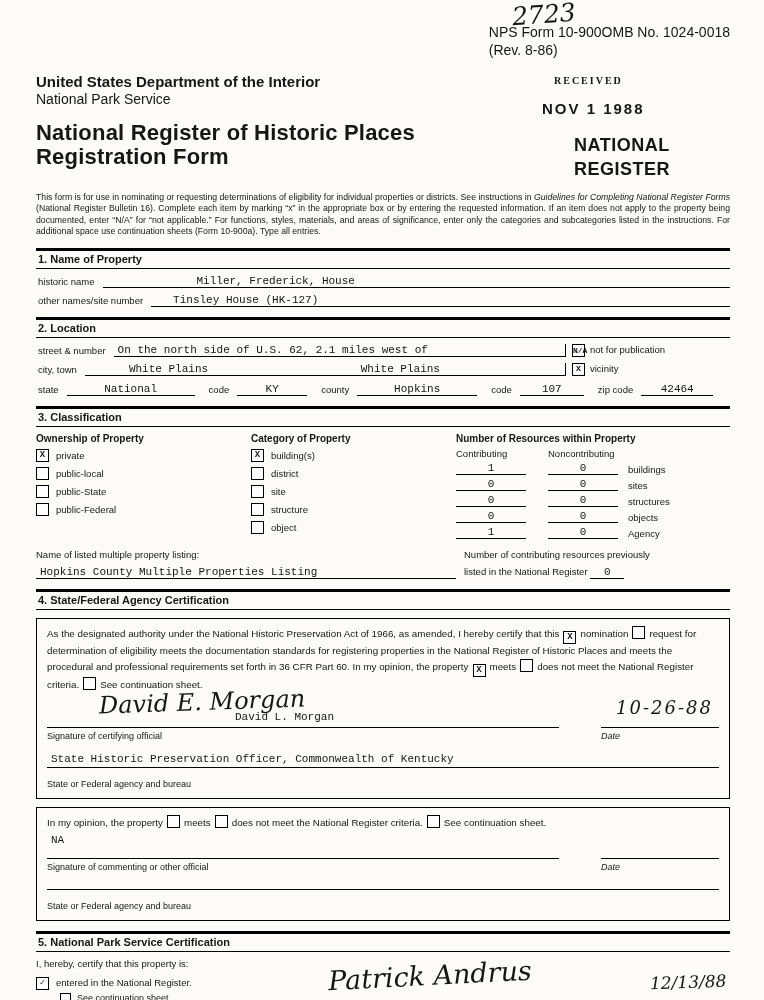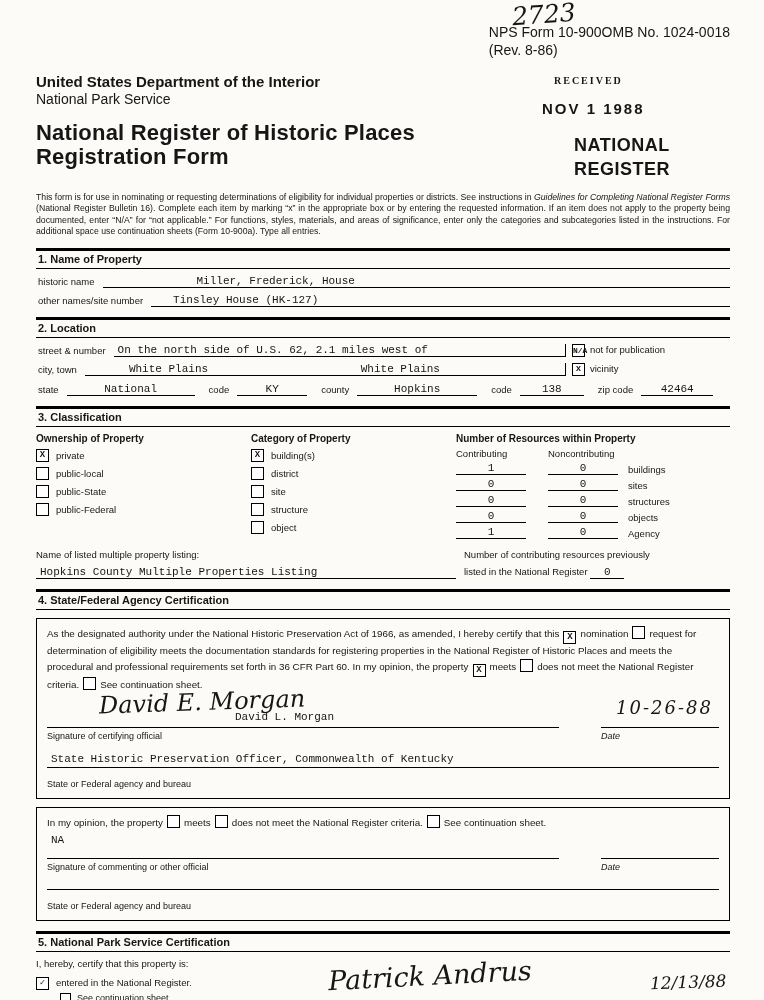--- a/index.html
+++ b/index.html
@@ -148,21 +148,21 @@
     </span>
   </div>
   <div class="stateline">
     <span class="flabel">state</span>
     <span class="sv tw" style="width:128px">National</span>
     <span class="flabel" style="padding-left:14px">code</span>
     <span class="sv tw" style="width:70px">KY</span>
     <span class="flabel" style="padding-left:14px">county</span>
     <span class="sv tw" style="width:120px">Hopkins</span>
     <span class="flabel" style="padding-left:14px">code</span>
-    <span class="sv tw" style="width:64px">138</span>
+    <span class="sv tw" style="width:64px">107</span>
     <span class="flabel" style="padding-left:14px">zip code</span>
     <span class="sv tw" style="width:72px">42464</span>
   </div>
 
   <div class="sechead">3. Classification</div>
   <div class="cols">
 
     <div class="col-own">
       <div class="colhead">Ownership of Property</div>
       <div class="cbi">

